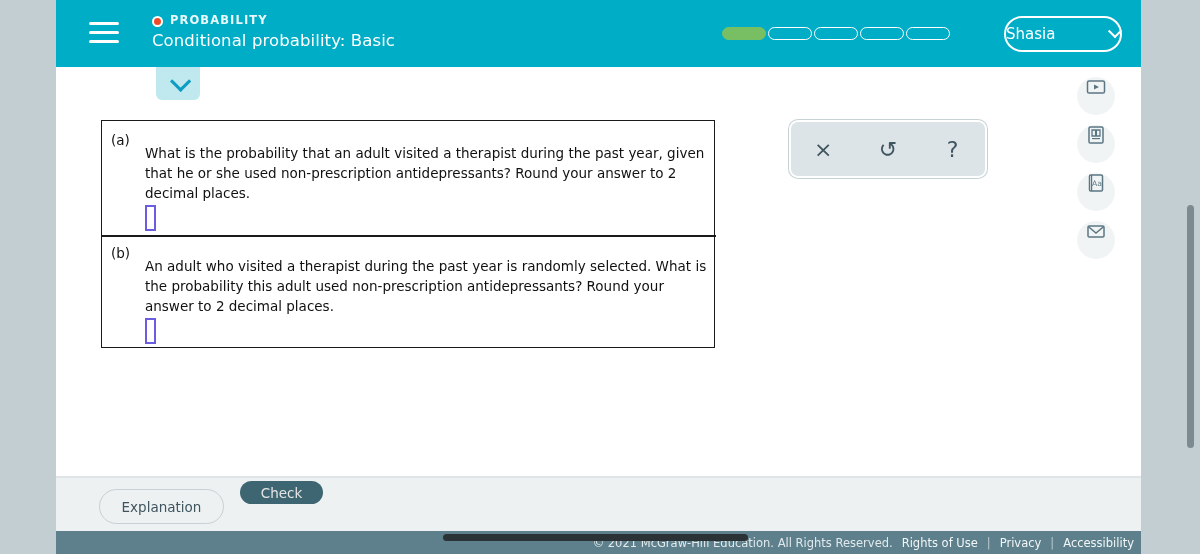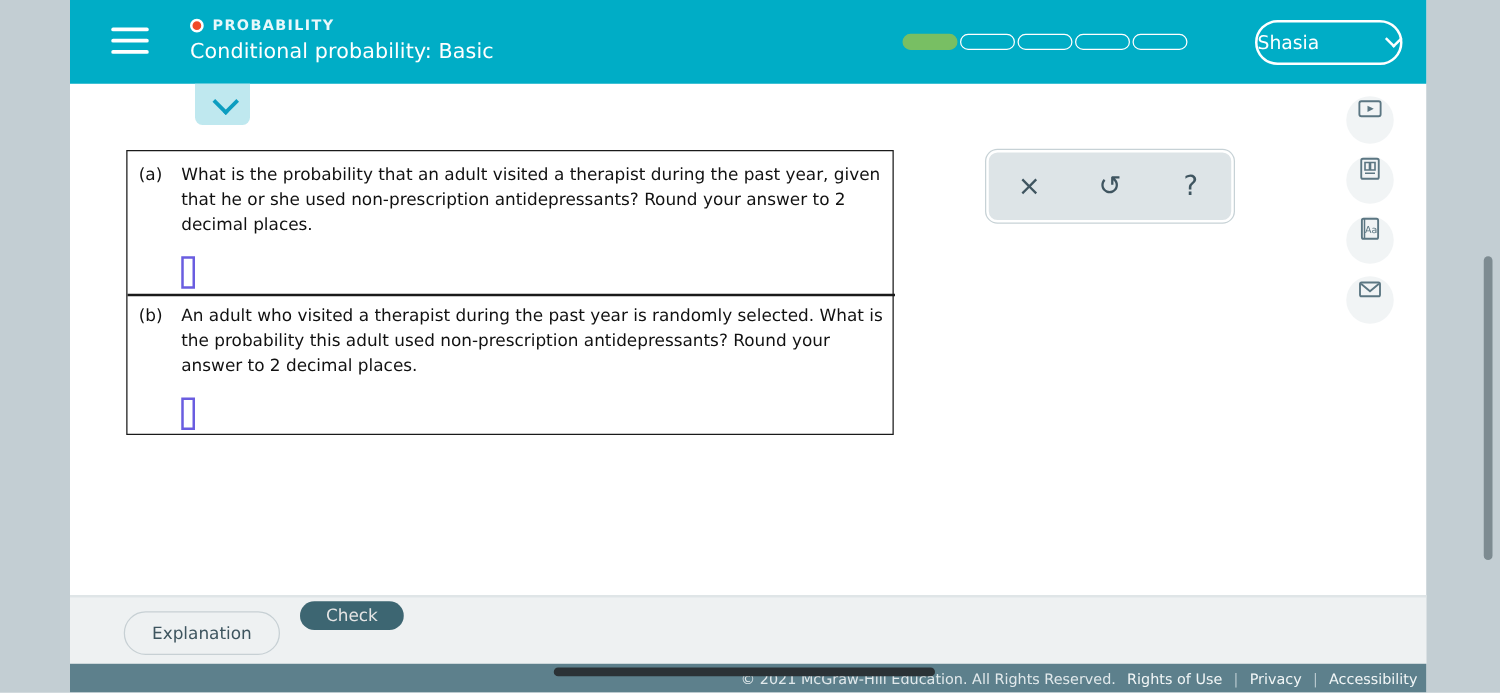--- a/index.html
+++ b/index.html
@@ -25,21 +25,21 @@
   .hamburger {
     position: absolute; left: 33px; top: 22px; width: 30px; height: 24px;
     cursor: pointer;
   }
   .hamburger span {
     display: block; height: 3px; background: #ffffff; border-radius: 2px;
     margin-bottom: 6px;
   }
   .title-block { position: absolute; left: 96px; top: 13px; }
   .kicker {
-    display: flex; align-items: center; gap: 7px;
+    display: flex; align-items: flex-end; gap: 7px;
     font-size: 11.5px; font-weight: bold; letter-spacing: 1.1px;
     color: #e8f8fb;
   }
   .dot {
     width: 11px; height: 11px; border-radius: 50%;
     background: #f04a27; border: 2px solid #ffffff; box-sizing: border-box;
   }
   .topic {
     margin-top: 4px; font-size: 16.5px; color: #ffffff; letter-spacing: .1px;
   }
@@ -90,21 +90,21 @@
     width: 614px; height: 228px;
     border: 1.6px solid #1a1a1a; background: #ffffff;
   }
   .part {
     position: absolute; display: flex; gap: 10px;
     font-size: 13.5px; color: #111; line-height: 1.47;
   }
   .part-a { left: 9px; top: 10px; width: 596px; }
   .part-b { left: 9px; top: 123px; width: 596px; }
   .plabel { width: 24px; flex: 0 0 24px; }
-  .ptext { flex: 1; }
+  .ptext { flex: 1; margin-top: 13px; }
   .ansbox {
     width: 11px; height: 26px;
     border: 2px solid #6a5de0; background: #ffffff;
     margin-top: 15px; margin-left: 34px; cursor: text;
   }
   .divider {
     position: absolute; left: 0; top: 114px; width: 614px; height: 1.6px;
     background: #1a1a1a;
   }
 

